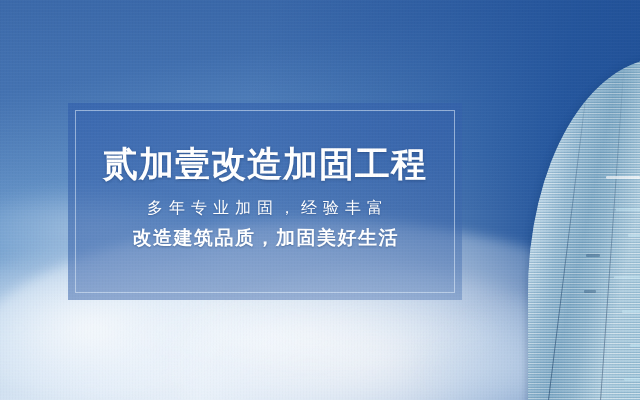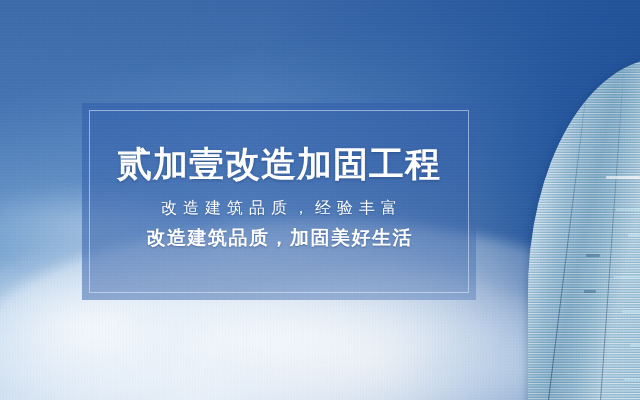--- a/index.html
+++ b/index.html
@@ -186,21 +186,21 @@
     height: 3px;
     background: rgba(255,255,255,0.80);
     border-radius: 1px;
   }
   .win.dim { background: rgba(190,225,240,0.55); }
   .win.dark { background: rgba(55,95,130,0.55); }
 
   
   .panel {
     position: absolute;
-    left: 82px;
+    left: 68px;
     top: 103px;
     width: 394px;
     height: 197px;
     background: linear-gradient(165deg,
       rgba(48,94,172,0.60) 0%,
       rgba(52,96,170,0.58) 40%,
       rgba(62,104,172,0.50) 75%,
       rgba(78,118,180,0.42) 100%);
     box-sizing: border-box;
   }
@@ -312,19 +312,19 @@
       <div class="win dim" style="left:96px; top:320px; width:30px;"></div>
 
       <div class="building-sheen"></div>
     </div>
   </div>
 
   <div class="panel">
     <div class="panel-inner-border"></div>
     <div class="panel-content">
       <h1 class="title-main">贰加壹改造加固工程</h1>
-      <p class="title-sub">改造建筑品质，经验丰富</p>
+      <p class="title-sub">多年专业加固，经验丰富</p>
       <p class="title-slogan">改造建筑品质，加固美好生活</p>
     </div>
   </div>
 
   <div class="grain"></div>
 </div>
 
 </body></html>

